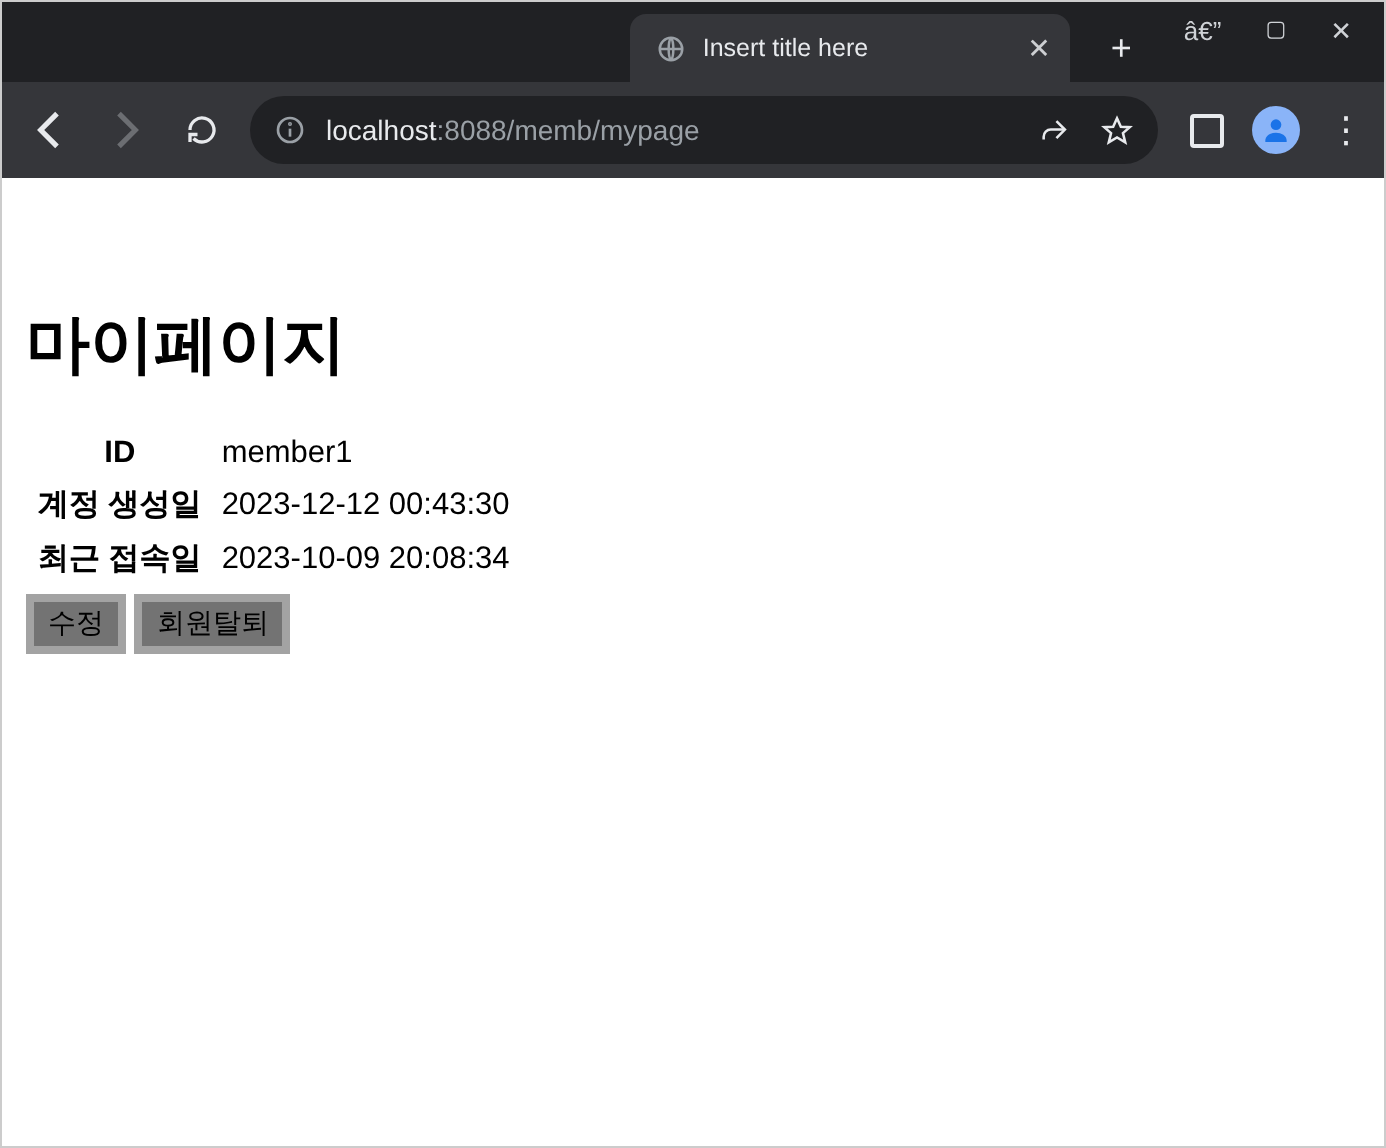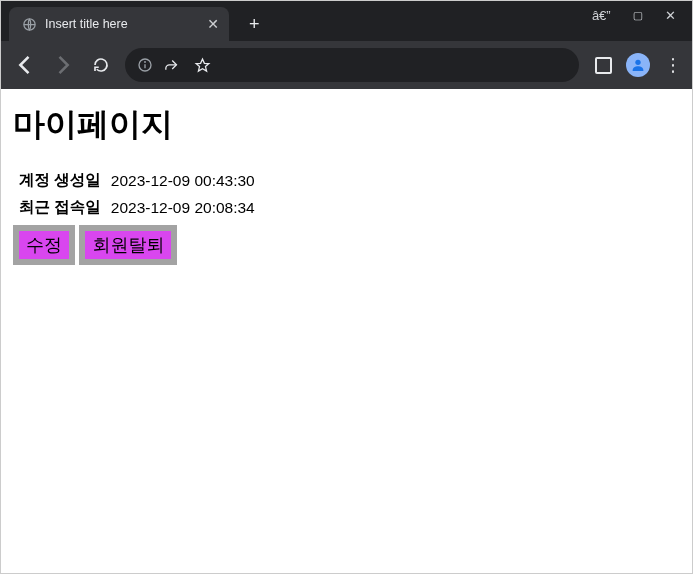--- a/index.html
+++ b/index.html
@@ -16,21 +16,21 @@
       display: flex;
       flex-direction: column;
       background: #fff;
       border: 1px solid #ccc;
     }
     .titlebar {
       height: 40px;
       background: #202124;
       display: flex;
       align-items: flex-start;
-      justify-content: space-between;
+      justify-content: flex-end;
       position: relative;
     }
     .tabs {
       display: flex;
       align-items: center;
       padding-left: 8px;
       padding-top: 6px;
       gap: 0;
     }
     .tab {
@@ -141,20 +141,21 @@
     .menu-dots {
       color: #e8eaed; font-size: 18px; cursor: pointer; letter-spacing: 0;
       display: inline-flex; align-items: center;
     }
     .content {
       flex: 1;
       background: #fff;
       padding: 14px 12px;
       overflow: auto;
       color: #000;
+      margin-top: 48px;
     }
     .content h1 {
       font-size: 32px;
       font-weight: 700;
       margin-bottom: 20px;
     }
     table.form {
       border-collapse: collapse;
       font-size: 15.5px;
     }
@@ -174,24 +175,24 @@
       font-size: 13.3px;
       padding: 2px 3px;
       border: 1px solid #767676;
       width: 173px;
       height: 22px;
       background: #fff;
     }
     .btns { margin-top: 4px; }
     .btn {
       font-family: inherit;
-      font-size: 18px;
+      font-size: 14px;
       padding: 2px 7px;
-      background: #d946ef;
-      border: 6px solid #a3a3a3;
+      background: #737373;
+      border: 4px solid #a3a3a3;
       cursor: pointer;
     }
   </style>
 </head>
 <body>
 
 <div class="window">
   <div class="titlebar">
     <div class="tabs">
       <div class="tab">
@@ -231,20 +232,23 @@
         </svg>
     </span>
     <div class="addrbar">
       <span class="info-icon">
         <svg viewBox="0 0 24 24" fill="none" stroke="#9aa0a6" stroke-width="2">
             <circle cx="12" cy="12" r="9"></circle>
             <line x1="12" y1="11" x2="12" y2="17"></line>
             <circle cx="12" cy="7.5" r="0.5" fill="#9aa0a6"></circle>
           </svg>
       </span>
+      <span class="url">
+        <span class="host">localhost</span><span class="rest">:8088/memb/mypage</span>
+      </span>
       <div class="addr-right">
         <span>
           <svg viewBox="0 0 24 24" fill="none" stroke="#e8eaed" stroke-width="1.8">
               <path d="M13 5l6 6-6 6"></path>
               <path d="M19 11H9a5 5 0 0 0-5 5v2"></path>
             </svg>
         </span>
         <span>
           <svg viewBox="0 0 24 24" fill="none" stroke="#e8eaed" stroke-width="1.8">
               <polygon points="12 3 14.7 9 21 9.3 16.2 13.5 17.8 20 12 16.5 6.2 20 7.8 13.5 3 9.3 9.3 9"></polygon>
@@ -261,27 +265,31 @@
           </svg>
       </span>
       <span class="menu-dots">⋮</span>
     </div>
   </div>
 
   <div class="content">
     <h1>마이페이지</h1>
     <table class="form">
       <tbody>
+          <tr>
+        <th>ID</th>
+        <td>member1</td>
+      </tr>
       <tr>
         <th>계정 생성일</th>
-        <td>2023-12-09 00:43:30</td>
+        <td>2023-12-12 00:43:30</td>
       </tr>
       <tr>
         <th>최근 접속일</th>
-        <td>2023-12-09 20:08:34</td>
+        <td>2023-10-09 20:08:34</td>
       </tr>
     </tbody>
       </table>
     <div class="btns">
       <button class="btn">수정</button>
       <button class="btn">회원탈퇴</button>
     </div>
   </div>
 </div>
 

